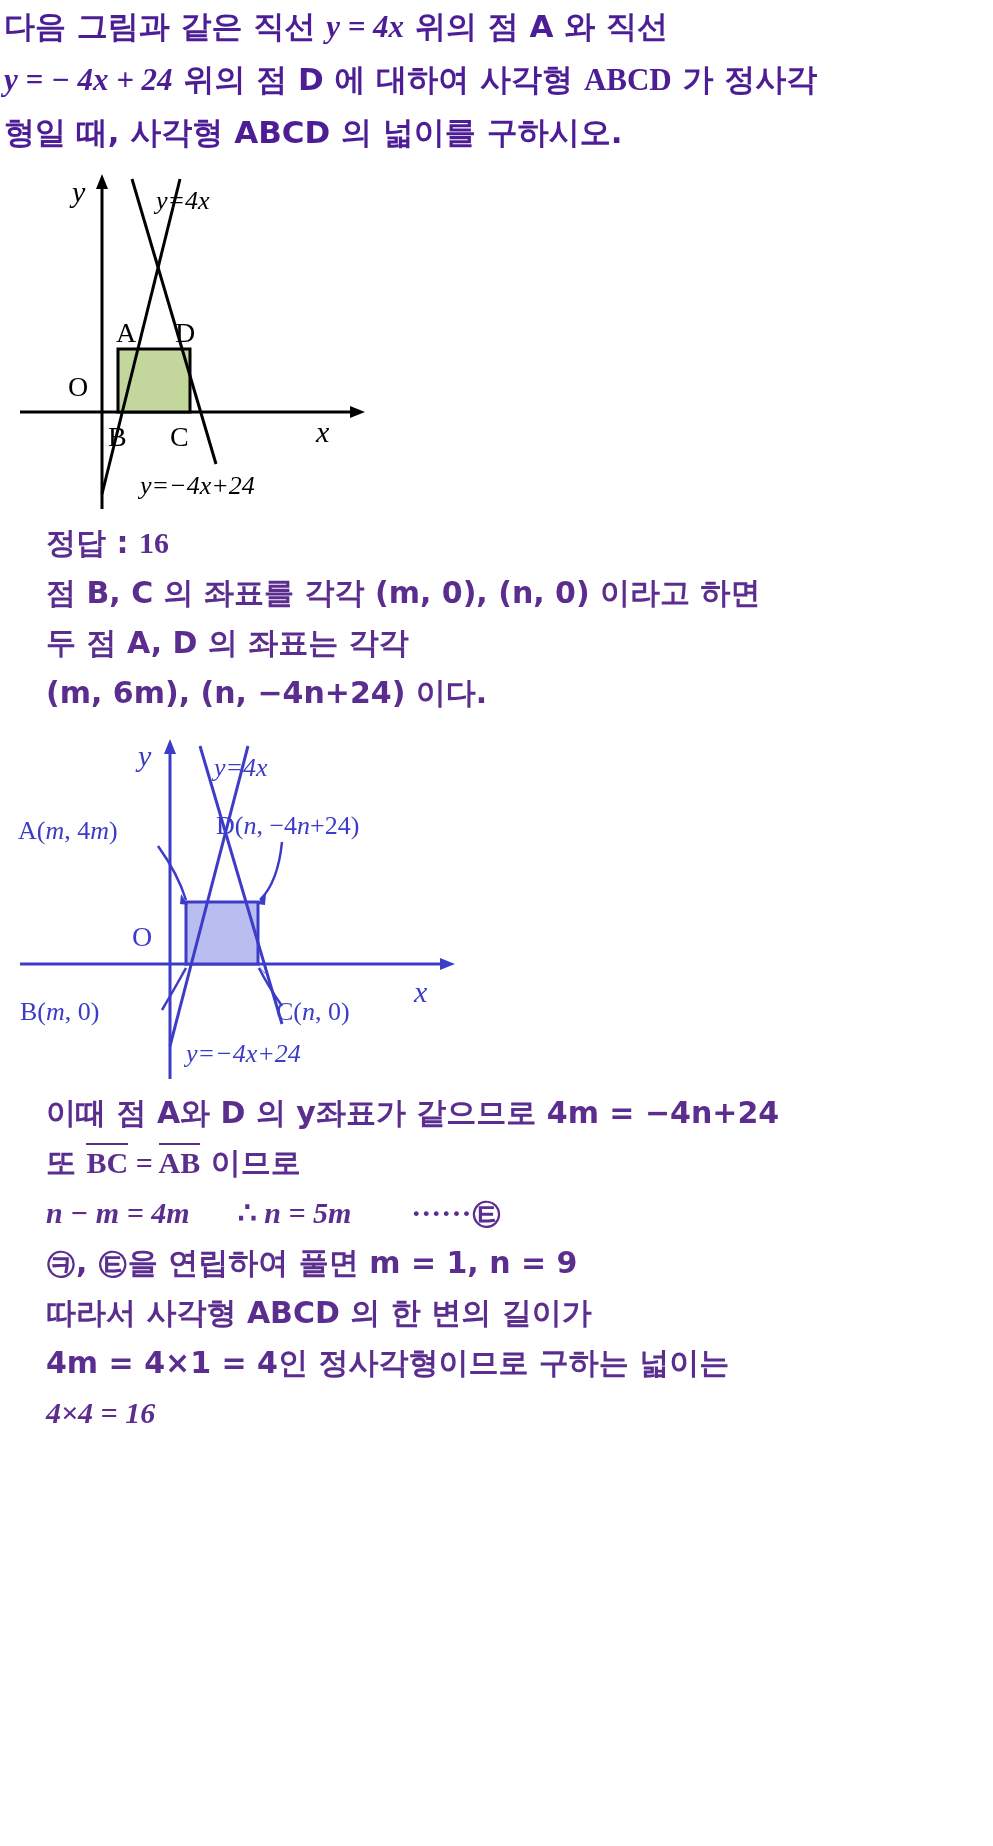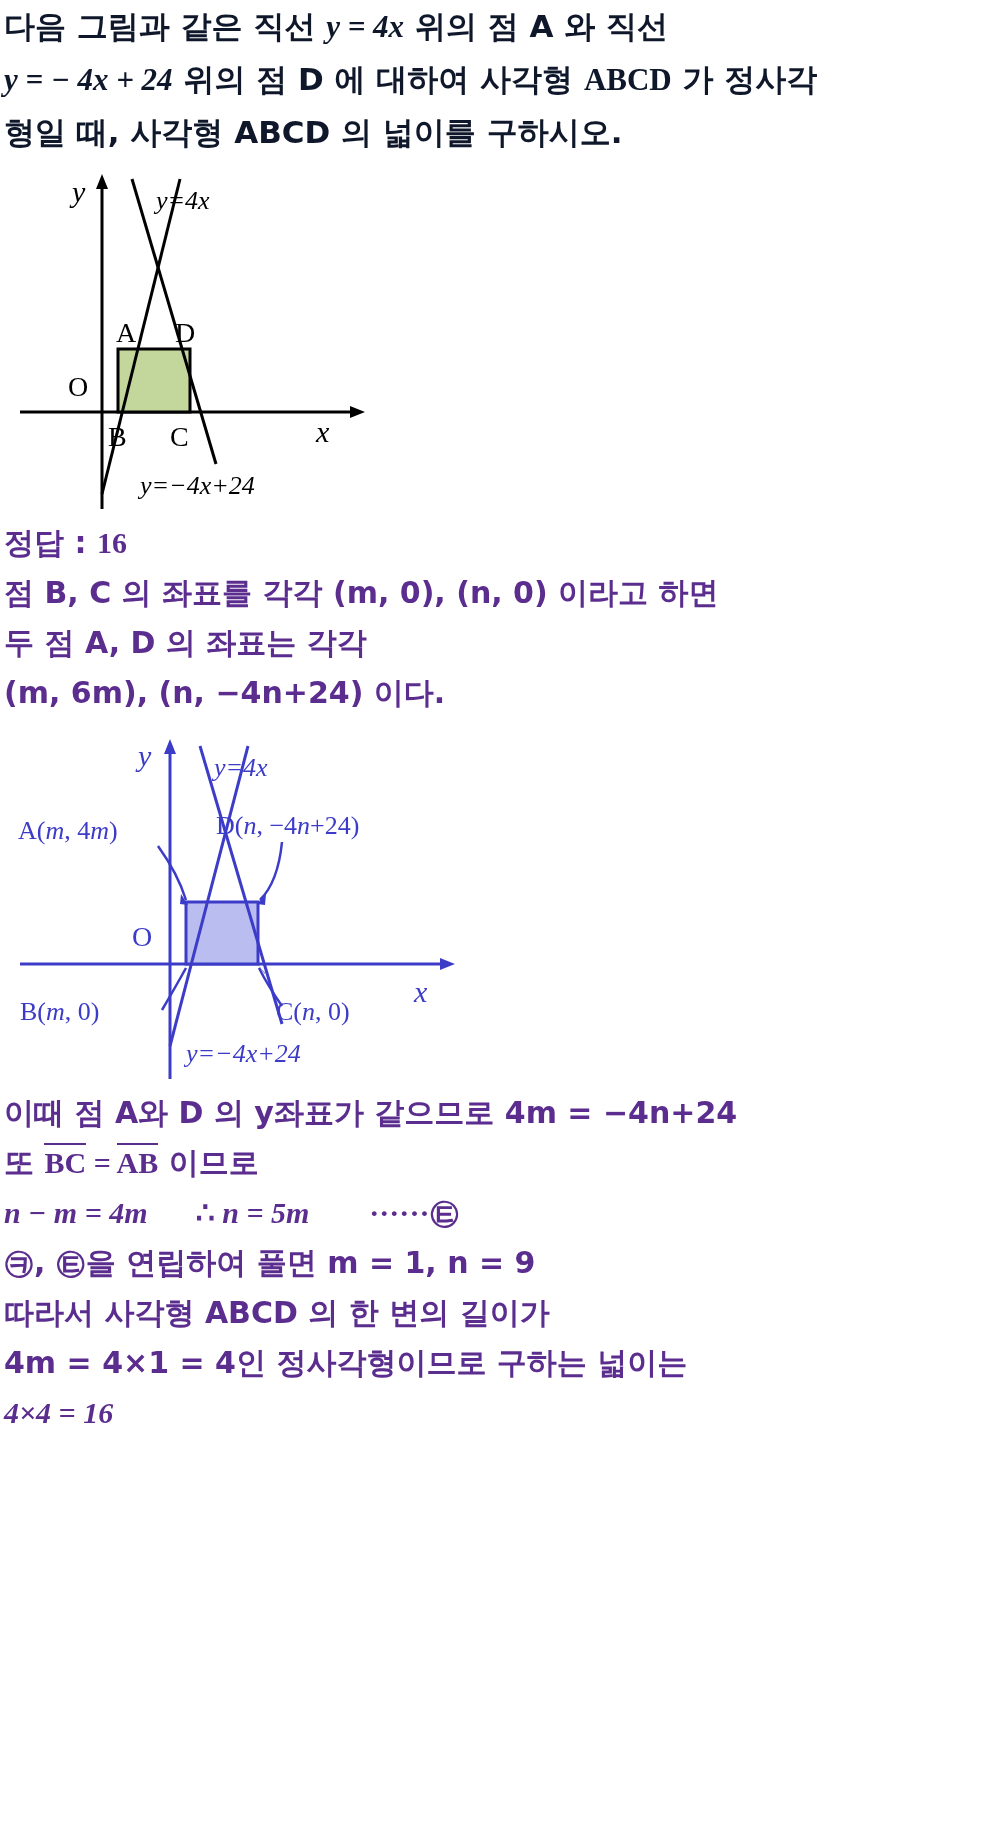--- a/index.html
+++ b/index.html
@@ -16,30 +16,31 @@
     padding:0;
     box-sizing:border-box;
   }
   .line{
     font-size:31px;
     line-height:52px;
     font-weight:bold;
     white-space:nowrap;
     padding-left:4px;
   }
-  .q-line{ color:#0f172a; }
+  .q-line{ color:#4c1d95; }
   .mathi{ font-family:"Liberation Serif", serif; font-style:italic; }
   .mathr{ font-family:"Liberation Serif", serif; font-style:normal; }
   .sol-line{
     font-size:30px;
     line-height:50px;
     font-weight:bold;
     color:#5b2d8e;
     white-space:nowrap;
-    padding-left:4px;
+    padding-left:18px;
+    margin-left:28px;
   }
   .kr{ font-family:"DejaVu Sans", sans-serif; font-weight:bold; }
   .fig1{ position:relative; width:420px; height:350px; margin:6px 0 4px 20px; }
   .fig2{ position:relative; width:520px; height:360px; margin:6px 0 4px 10px; }
   svg{ display:block; }
 </style>
 </head>
 <body>
 
 <div class="page">

